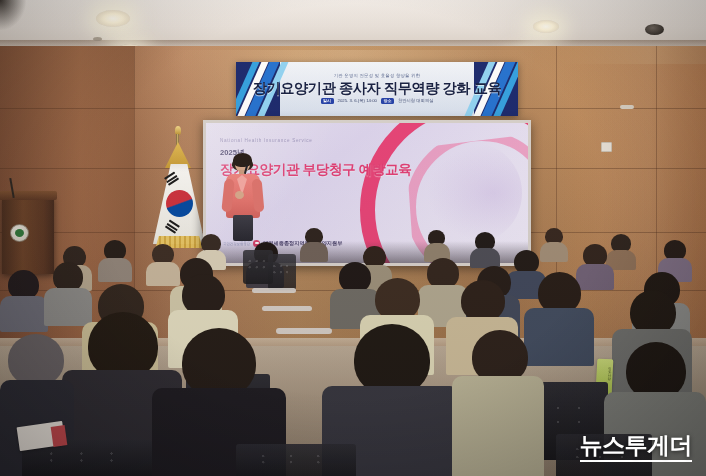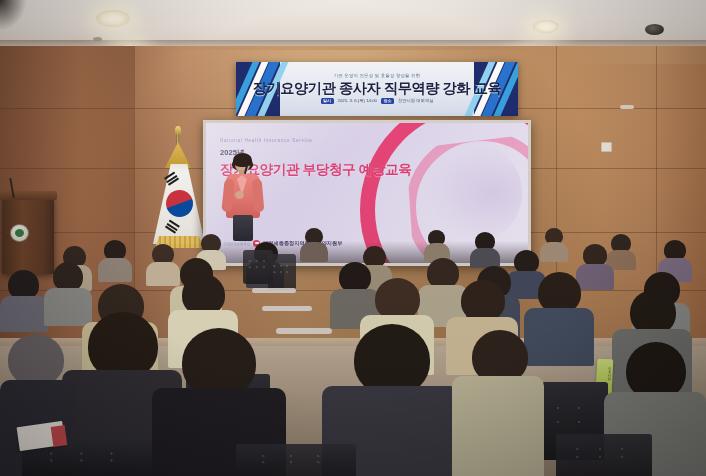--- a/index.html
+++ b/index.html
@@ -657,13 +657,14 @@
     <div class="chairback" style="left:236px;top:216px;width:120px;height:36px;opacity:.9;"></div>
     <div class="chairback" style="left:556px;top:206px;width:96px;height:46px;opacity:.92;"></div>
 
     <div style="position:absolute;left:18px;top:196px;width:46px;height:24px;background:#efe9df;transform:rotate(-8deg);border-radius:1px;box-shadow:0 1px 3px rgba(0,0,0,.35);"></div>
     <div style="position:absolute;left:52px;top:198px;width:14px;height:20px;background:#c8494c;transform:rotate(-8deg);"></div>
   </div>
 
   <div class="warmcast"></div>
   <div class="vignette"></div>
 
+  <div class="watermark">뉴스투게더</div>
 </div>
 
 </body></html>

